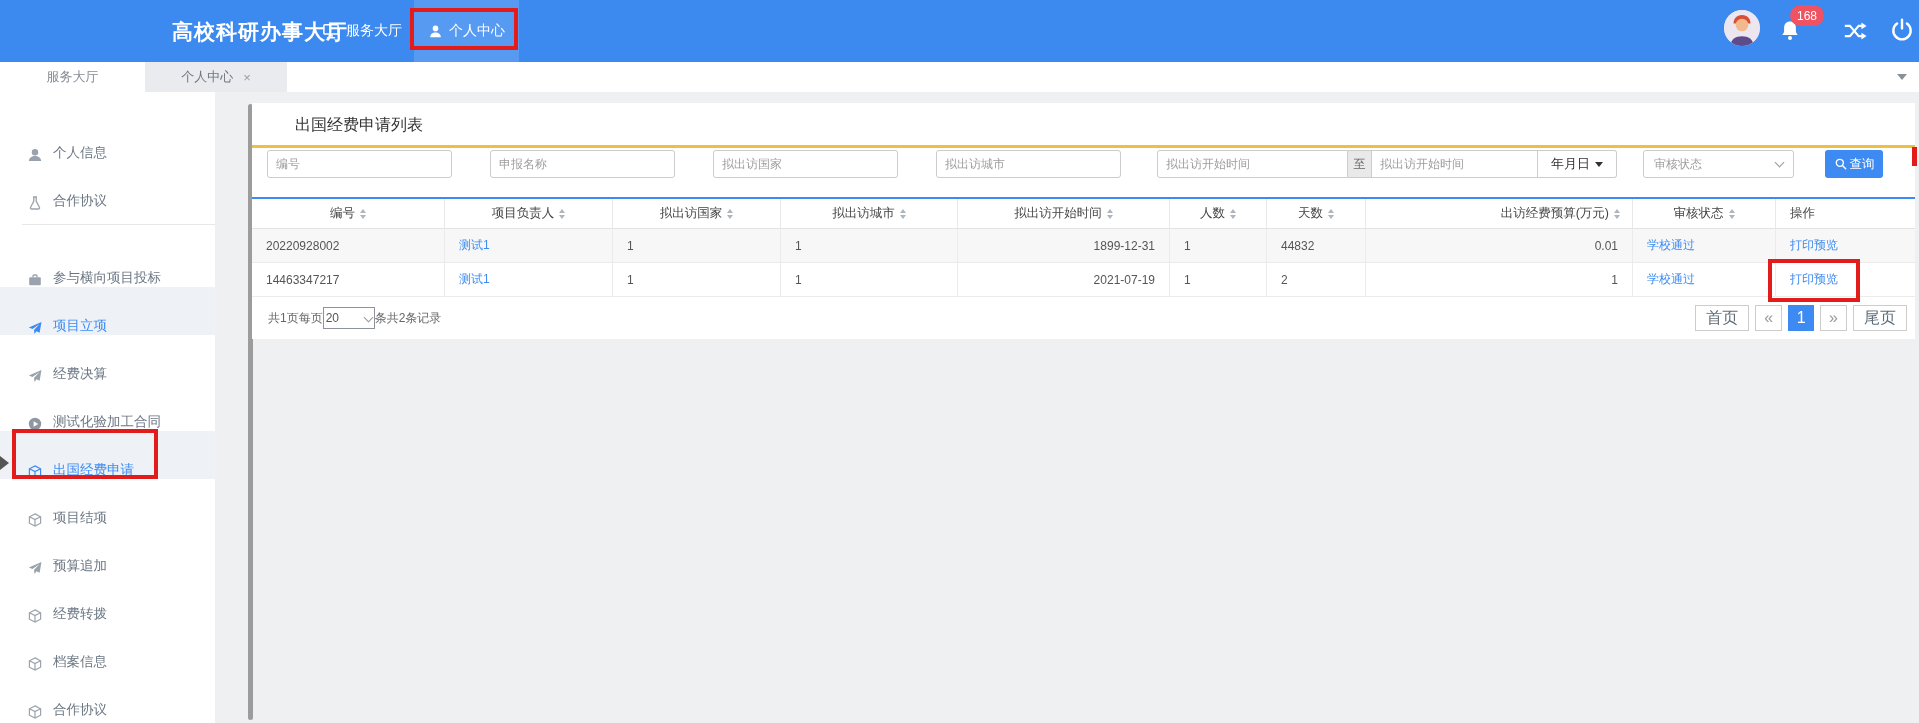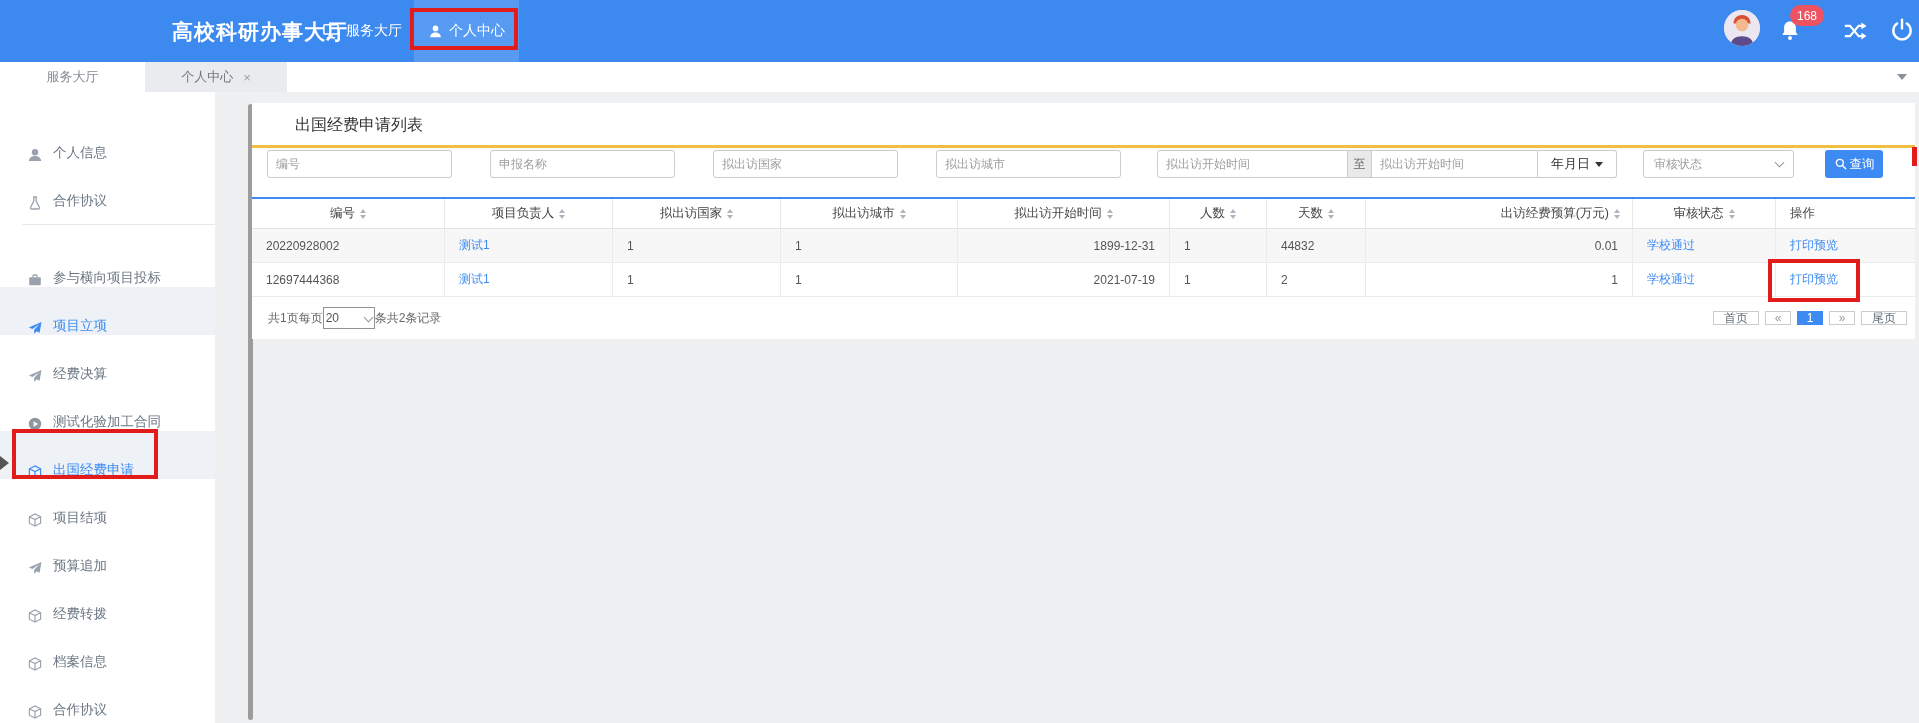--- a/index.html
+++ b/index.html
@@ -80,21 +80,21 @@
   .sort i { display:block; width:0; height:0; border-left:3.5px solid transparent; border-right:3.5px solid transparent; }
   .sort .up { border-bottom:4px solid #aeb5bc; }
   .sort .dn { border-top:4px solid #aeb5bc; }
 
   
   .pager { position:absolute; left:0; top:193px; width:100%; height:44px; display:flex; align-items:center; justify-content:space-between; padding:0 8px 0 16px; }
   .pager-left { display:flex; align-items:center; font-size:12px; color:#666; }
   .pgsize { display:inline-flex; align-items:center; justify-content:space-between; width:52px; height:22px; border:1px solid #8d9399; padding:0 2px; font-size:12px; color:#555; background:#fff; cursor:pointer; }
   .pgsize .chev { margin-top:-2px; }
   .pager-btns { display:flex; gap:6px; }
-  .pbtn { min-width:26px; height:14px; border:1px solid #ccc; background:#fff; color:#5f6c77; font-size:12px; display:flex; align-items:center; justify-content:center; padding:0 10px; cursor:pointer; }
+  .pbtn { min-width:26px; height:26px; border:1px solid #ccc; background:#fff; color:#5f6c77; font-size:16px; display:flex; align-items:center; justify-content:center; padding:0 10px; cursor:pointer; }
   .pbtn.sym { padding:0 8px; color:#999; }
   .pbtn.cur { background:#3d8bf2; border-color:#3d8bf2; color:#fff; padding:0; width:26px; }
 
   
   .anno { position:absolute; border:4px solid #e21b1b; pointer-events:none; z-index:50; }
   .anno-bar { position:absolute; width:5px; background:#e21b1b; z-index:50; }
   .cursor-arrow { position:absolute; left:0; top:456px; width:0; height:0; border-top:7px solid transparent; border-bottom:7px solid transparent; border-left:9px solid #555; z-index:60; }
 </style>
 </head>
 <body>
@@ -404,21 +404,21 @@
         <div class="td ar">0.01</div>
         <div class="td">
             <span class="link">学校通过</span>
           </div>
         <div class="td">
             <span class="link">打印预览</span>
           </div>
       </div>
 
       <div class="trow">
-        <div class="td">12697444368</div>
+        <div class="td">14463347217</div>
         <div class="td">
             <span class="link">测试1</span>
           </div>
         <div class="td">1</div>
         <div class="td">1</div>
         <div class="td ar">2021-07-19</div>
         <div class="td">1</div>
         <div class="td">2</div>
         <div class="td ar">1</div>
         <div class="td">

